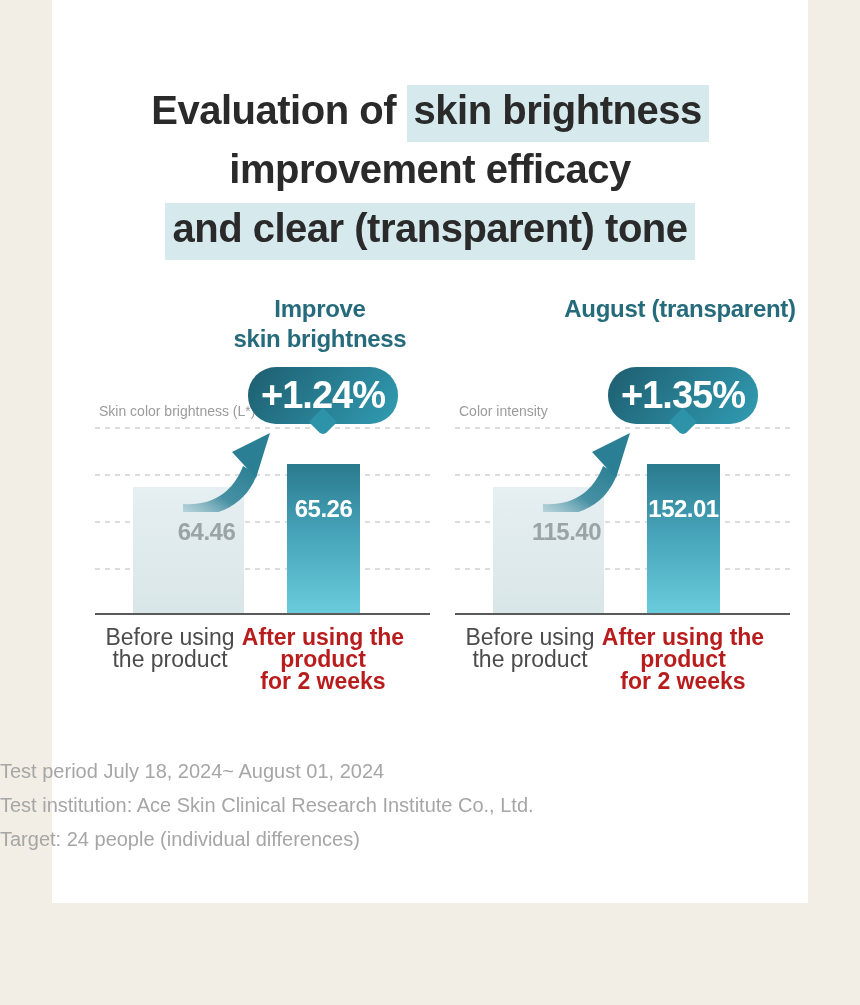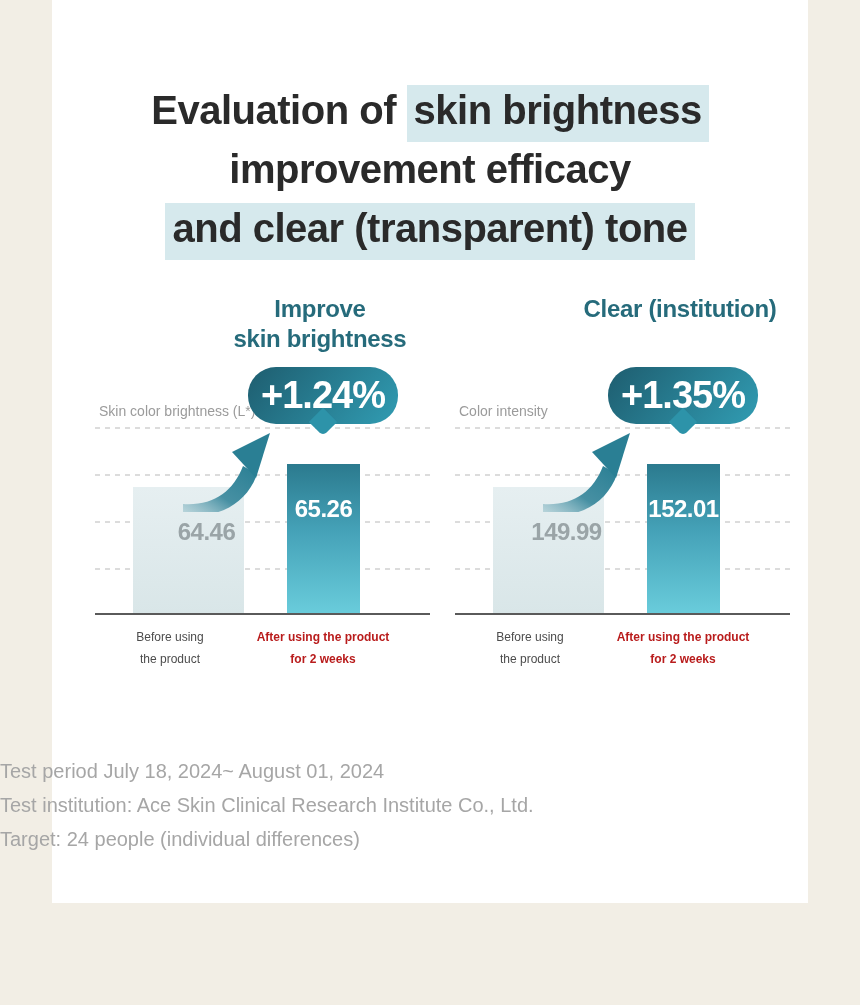--- a/index.html
+++ b/index.html
@@ -37,21 +37,21 @@
   .bar { position:absolute; bottom:2px; }
   .bar.before { left:38px; width:75px; height:126px; background:linear-gradient(180deg,#e6eff1 0%,#d9e6e8 100%);padding-left:36px; }
   .bar.after  { left:192px; width:73px; height:149px; z-index:2;
                 background:linear-gradient(180deg,#2b7a8e 0%,#45a2b8 45%,#69ccdb 100%); }
   .bar-value { display:block; text-align:center; padding-top:31px; font-weight:bold; font-size:24px; letter-spacing:-0.5px; }
   .bar.before .bar-value { color:#9aa4a7; }
   .bar.after  .bar-value { color:#ffffff; }
 
   .arrow { position:absolute; left:88px; top:138px; width:92px; height:84px; z-index:4; }
 
-  .xlabel { position:absolute; top:336px; text-align:center; font-size:12px; line-height:22px; }
+  .xlabel { position:absolute; top:336px; text-align:center; font-size:23px; line-height:22px; }
   .xlabel-before { left:0; width:150px; color:#4c4c4c; }
   .xlabel-after  { left:128px; width:200px; color:#b91c1c; font-weight:bold; }
 
   
   .footer { position:absolute; top:754px; left:0; width:860px; text-align:left;
             font-size:20px; line-height:34px; color:#a6a6a6; }
 </style>
 </head>
 <body>
 
@@ -107,37 +107,37 @@
       <span>the product</span>
     </div>
     <div class="xlabel xlabel-after">
       <span>After using the product</span><br>
       <span>for 2 weeks</span>
     </div>
   </section>
 
   <section class="chart chart-right">
     <h2 class="chart-heading">
-      <span>Clear (institution)</span><br>
+      <span>August (transparent)</span><br>
     </h2>
 
     <div class="badge">
       <span class="badge-text">+1.35%</span>
       <span class="badge-tail"></span>
     </div>
 
     <div class="axis-label">Color intensity</div>
 
     <div class="plot">
       <div class="gridline g1"></div>
       <div class="gridline g2"></div>
       <div class="gridline g3"></div>
       <div class="gridline g4"></div>
       <div class="bar before">
-        <span class="bar-value">149.99</span>
+        <span class="bar-value">115.40</span>
       </div>
       <div class="bar after">
         <span class="bar-value">152.01</span>
       </div>
       <svg class="arrow" viewBox="0 0 92 84" xmlns="http://www.w3.org/2000/svg">
         <defs>
           <linearGradient id="ag1" x1="0" y1="1" x2="1" y2="0">
             <stop offset="0" stop-color="#9fc6cf" stop-opacity="0.55"></stop>
             <stop offset="0.45" stop-color="#4790a3"></stop>
             <stop offset="1" stop-color="#2a7f94"></stop>

